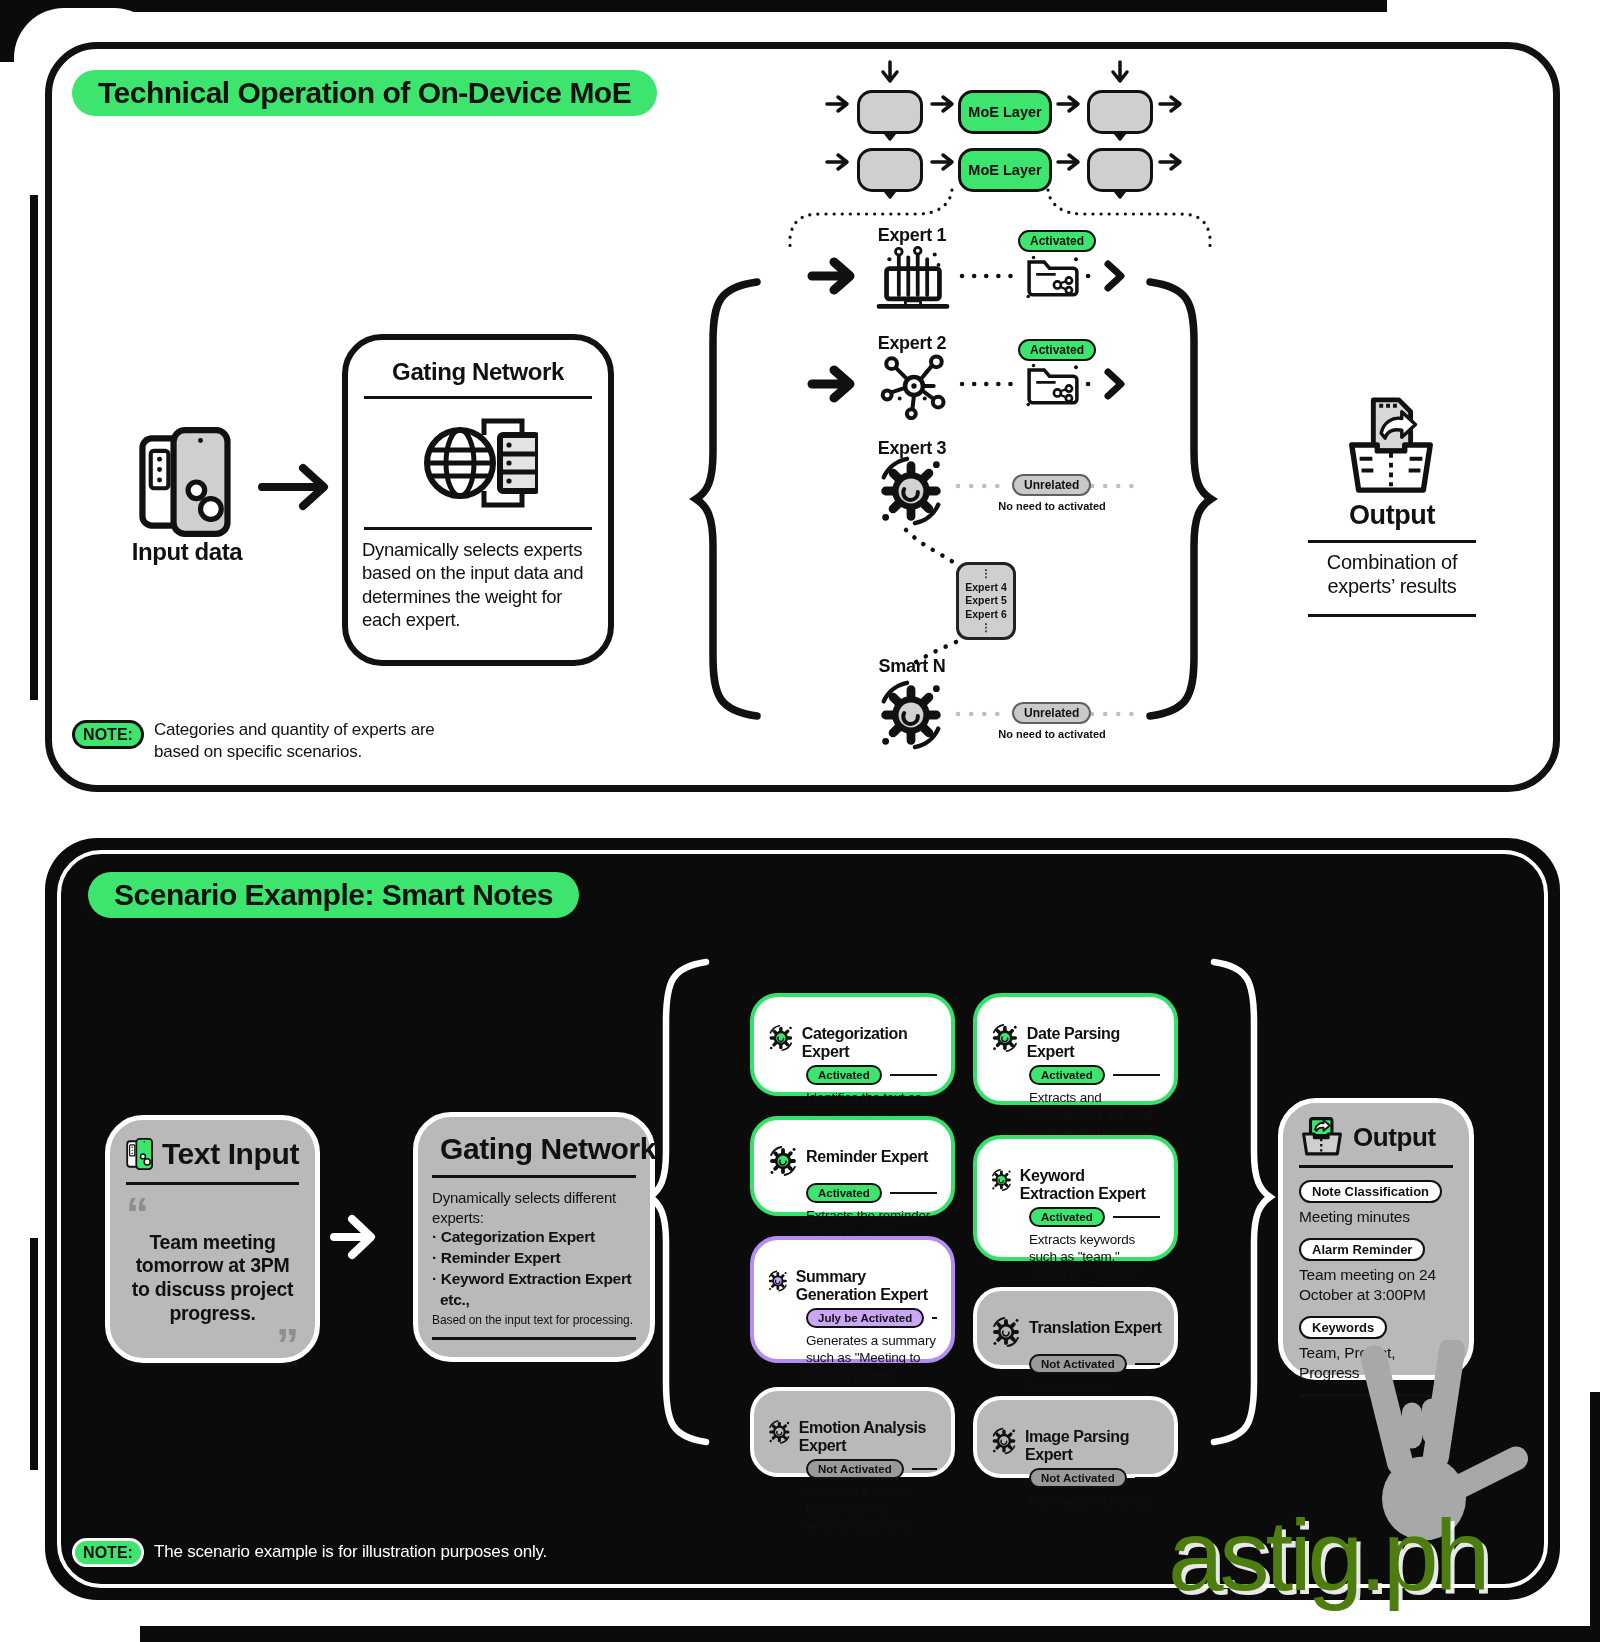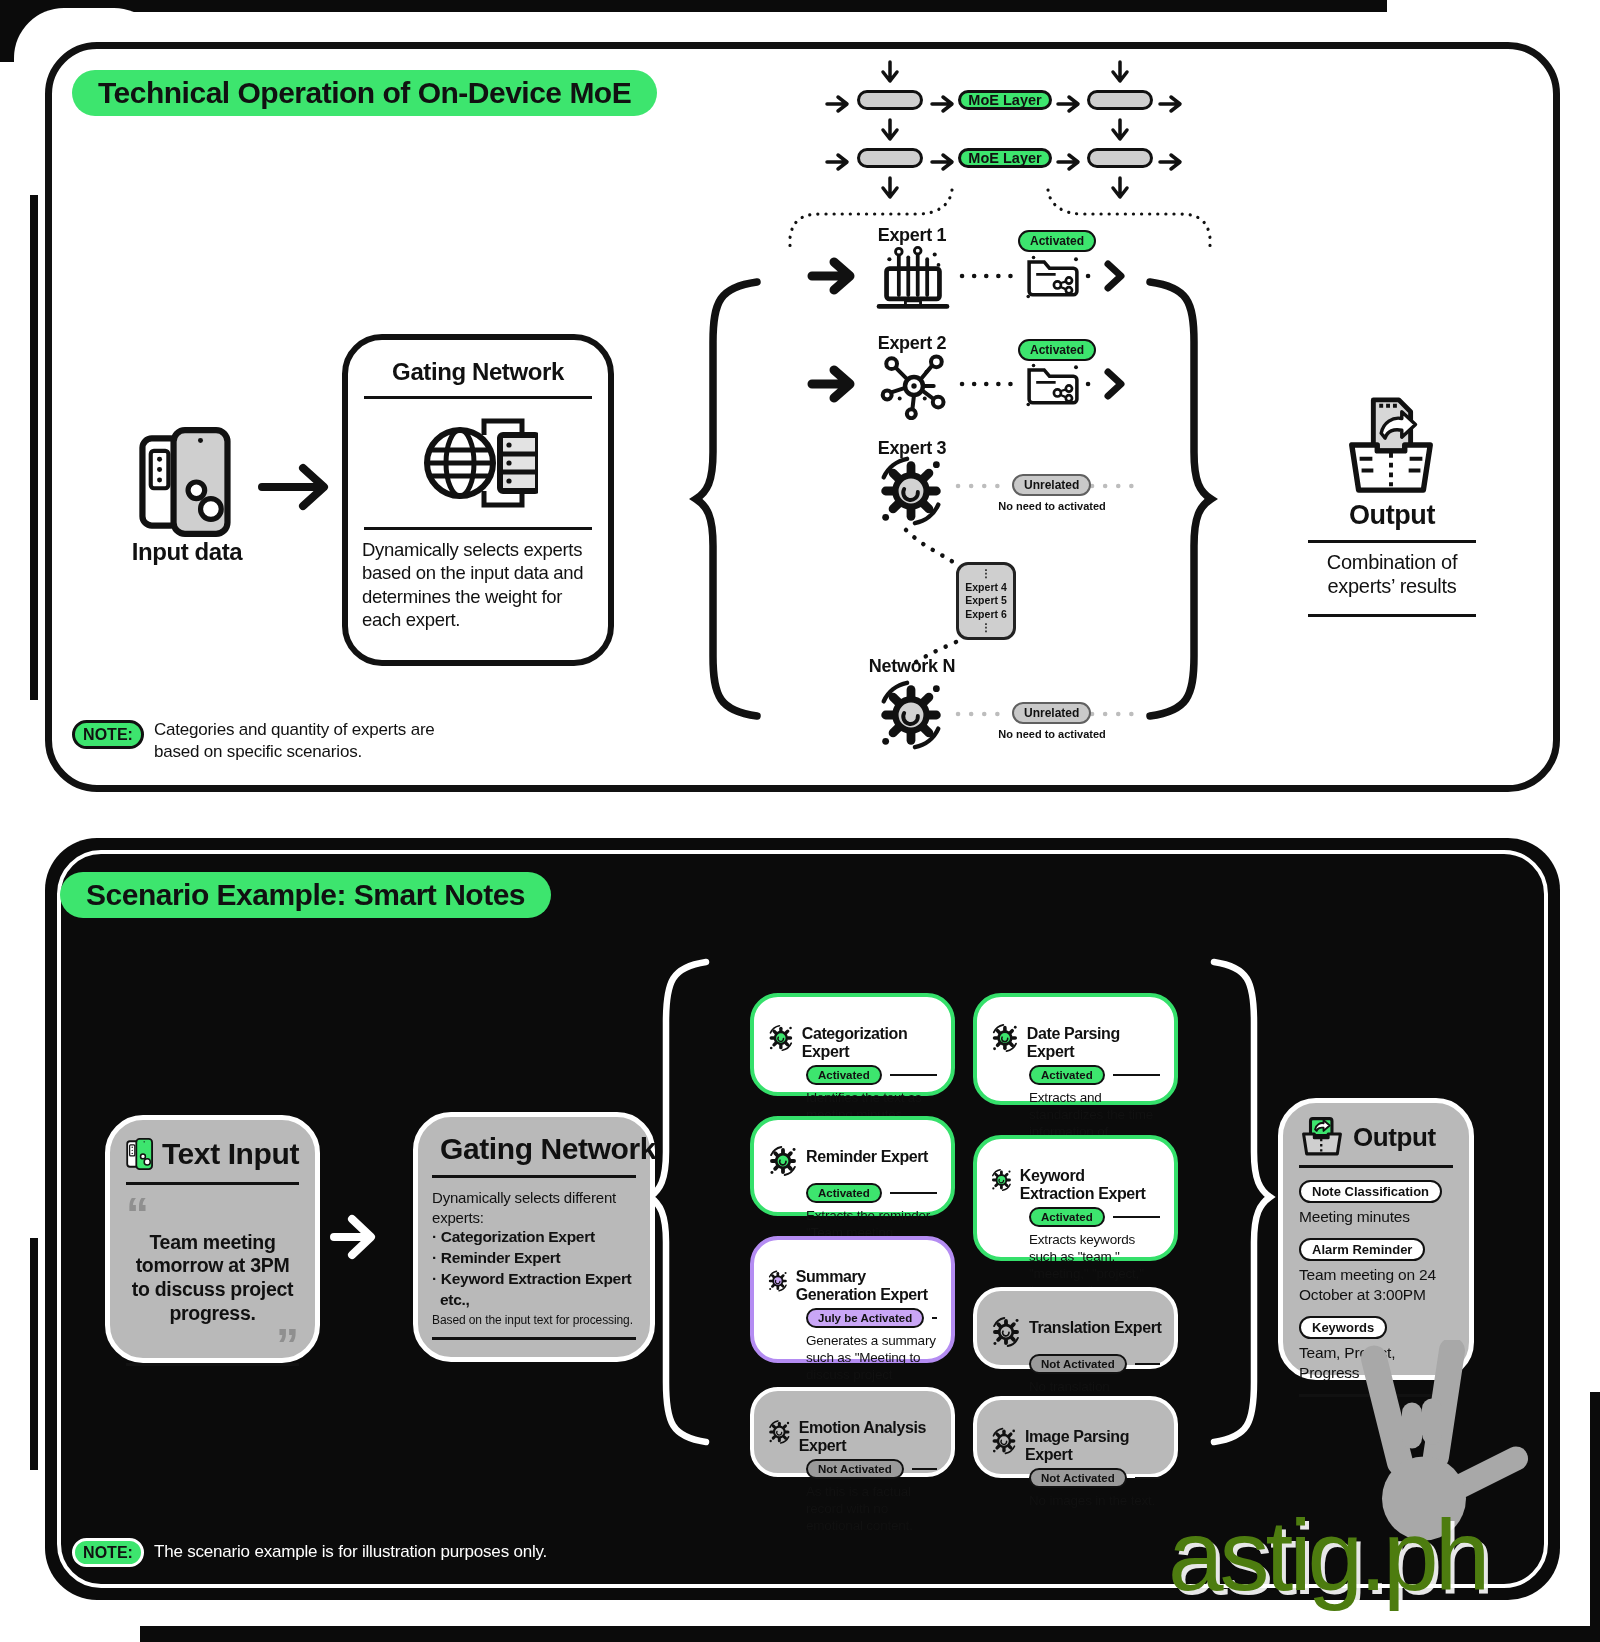--- a/index.html
+++ b/index.html
@@ -19,21 +19,21 @@
   .panel2{position:absolute;left:45px;top:838px;width:1515px;height:762px;background:#0b0b0b;
           border-radius:52px;z-index:3;}
   .panel2inner{position:absolute;left:57px;top:850px;width:1491px;height:738px;border:4px solid #fff;
           border-radius:44px;box-sizing:border-box;z-index:4;pointer-events:none;}
   .overlay{position:absolute;left:0;top:0;z-index:5;pointer-events:none;}
   .z6{z-index:6;}
   
   .titlepill{display:inline-flex;align-items:center;background:var(--green);border-radius:28px;
              padding:6px 26px;font-weight:700;font-size:30px;letter-spacing:-.5px;white-space:nowrap;color:var(--ink);}
   
-  .minipill{box-sizing:border-box;border:3px solid var(--ink);border-radius:15px;background:#cfcfcf;width:66px;height:20px;}
+  .minipill{box-sizing:border-box;border:3px solid var(--ink);border-radius:15px;background:#cfcfcf;width:66px;height:44px;}
   .minipill.green{background:var(--green);width:94px;display:flex;align-items:center;justify-content:center;
                   font-size:14.5px;font-weight:700;}
   
   .elabel{font-size:18px;font-weight:700;text-align:center;width:120px;letter-spacing:-.3px;}
   .badge{box-sizing:border-box;border:2.5px solid var(--ink);border-radius:12px;background:var(--green);
          font-size:12px;font-weight:700;display:flex;align-items:center;justify-content:center;height:22px;padding:0 10px;white-space:nowrap;}
   .badge.gray{background:#c9c9c9;border-color:#606060;}
   .smallnote{font-size:11px;font-weight:700;text-align:center;line-height:1.15;width:120px;}
   .morebox{box-sizing:border-box;width:60px;height:78px;background:#cfcfcf;border:3.5px solid #222;border-radius:12px;
            display:flex;flex-direction:column;align-items:center;justify-content:center;font-size:10.5px;font-weight:700;line-height:1.3;}
@@ -250,42 +250,42 @@
   <div class="abs smallnote z6" style="left:992px;top:500px;">No need to activated</div>
 
   <div class="abs morebox z6" style="left:956px;top:562px;">
     <span>⋮</span>
     <span>Expert 4</span>
     <span>Expert 5</span>
     <span>Expert 6</span>
     <span>⋮</span>
   </div>
 
-  <div class="abs elabel z6" style="left:852px;top:656px;">Network N</div>
+  <div class="abs elabel z6" style="left:852px;top:656px;">Smart N</div>
   <svg class="abs z6" style="left:872px;top:676px;color:#d2d2d2" width="78" height="78" viewBox="0 0 80 80">
       <use href="#ic-gear"></use>
     </svg>
   <div class="abs badge gray z6" style="left:1012px;top:702px;">Unrelated</div>
   <div class="abs smallnote z6" style="left:992px;top:728px;">No need to activated</div>
 
   <svg class="abs z6" style="left:1332px;top:394px;" width="118" height="102" viewBox="0 0 120 104">
       <use href="#ic-outbox"></use>
     </svg>
   <div class="abs outtitle z6" style="left:1312px;top:500px;width:160px;">Output</div>
   <div class="abs hr z6" style="left:1308px;top:540px;width:168px;"></div>
   <div class="abs outdesc z6" style="left:1298px;top:550px;width:188px;">Combination of experts’ results</div>
   <div class="abs hr z6" style="left:1308px;top:614px;width:168px;"></div>
 
   <div class="abs notepill z6" style="left:72px;top:720px;">NOTE:</div>
   <div class="abs notetext z6" style="left:154px;top:719px;width:296px;">Categories and quantity of experts are based on specific scenarios.</div>
 
   <section class="panel2"></section>
   <div class="panel2inner"></div>
 
-  <div class="abs titlepill z6" style="left:60px;top:872px;text-align:right;">Scenario Example: Smart Notes</div>
+  <div class="abs titlepill z6" style="left:88px;top:872px;text-align:right;">Scenario Example: Smart Notes</div>
 
   <div class="graycard" style="left:105px;top:1115px;width:215px;height:248px;padding:14px 16px;box-sizing:border-box;">
     <div class="hdr2">
       <svg width="36" height="40" viewBox="0 0 92 108" color="#3DE56E">
           <use href="#ic-phones"></use>
         </svg>
       <span>Text Input</span>
     </div>
     <div class="hr" style="margin-top:8px;"></div>
     <div class="tiquote" style="margin-top:16px;">“</div>

